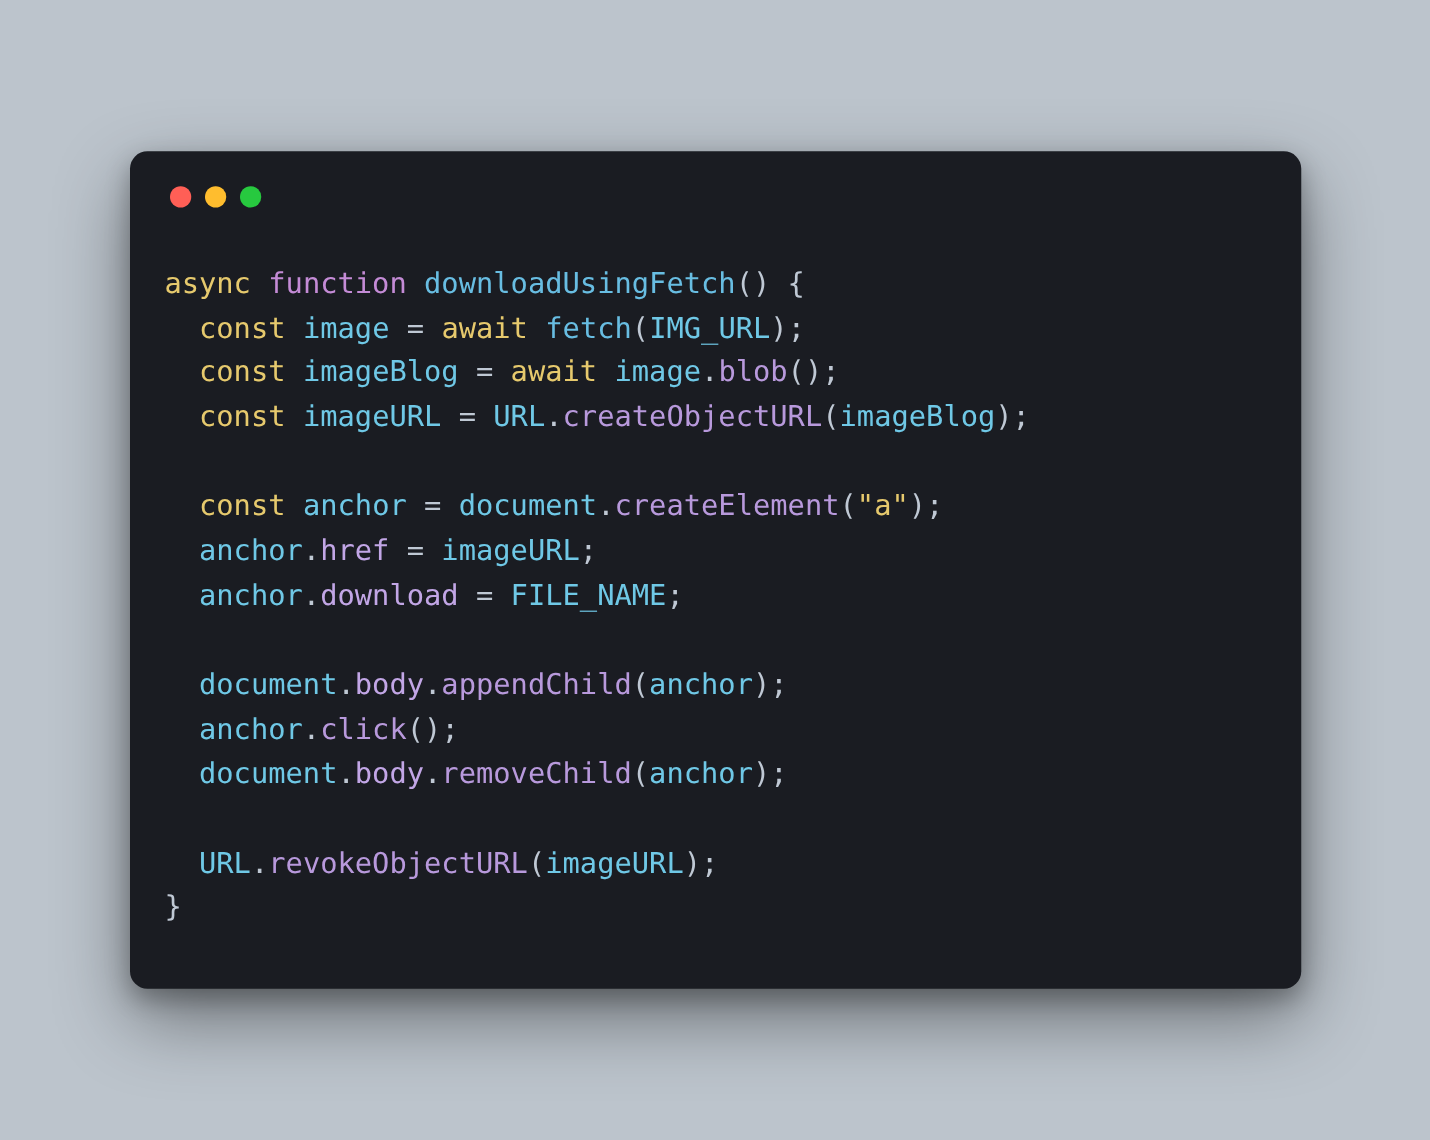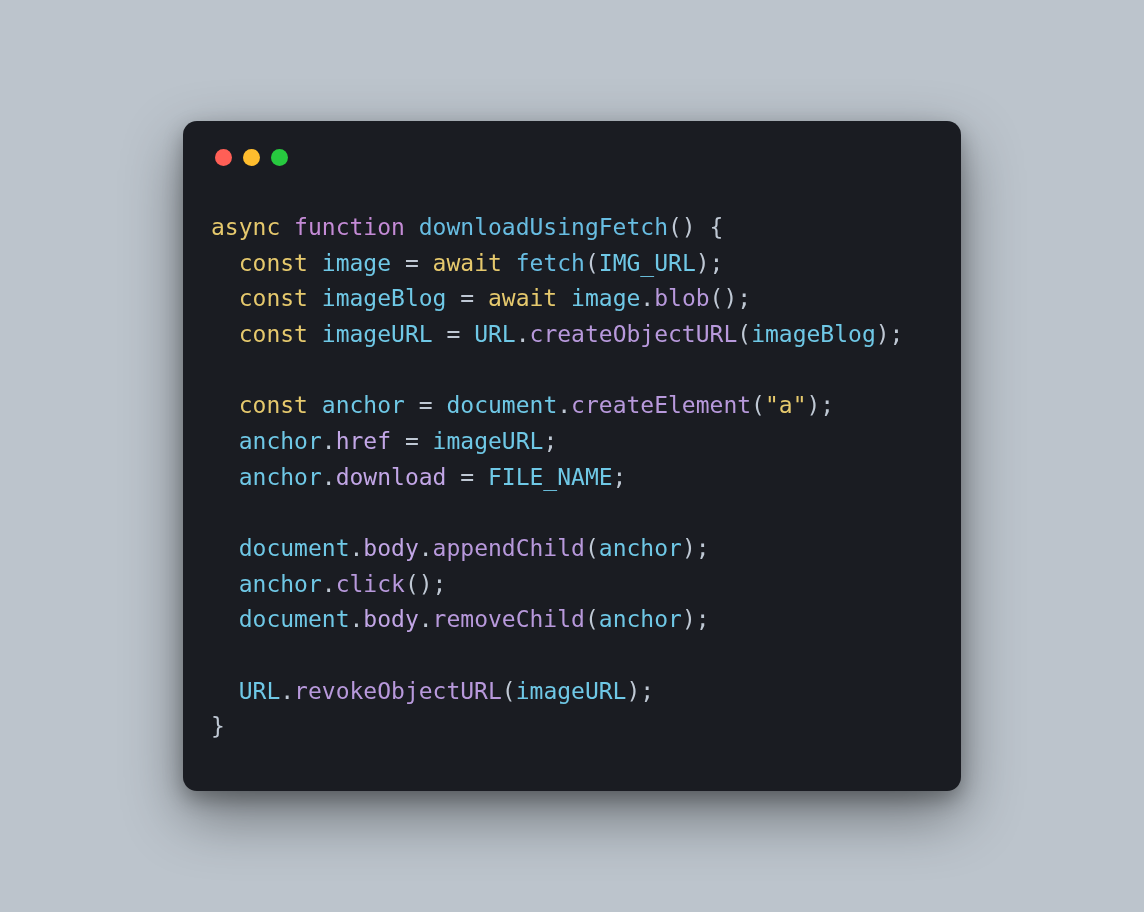--- a/index.html
+++ b/index.html
@@ -6,21 +6,21 @@
   body {
     width: 1144px;
     height: 912px;
     background: #bcc4cc;
     display: flex;
     align-items: center;
     justify-content: center;
     font-family: ui-monospace, "SF Mono", SFMono-Regular, Menlo, Monaco, Consolas, monospace;
   }
   .window {
-    width: 778px;
+    width: 937px;
     background: #1a1c22;
     border-radius: 14px;
     box-shadow: 0 24px 60px rgba(0,0,0,0.42), 0 8px 20px rgba(0,0,0,0.28);
     padding: 28px 28px 46px 28px;
   }
   .traffic-lights {
     display: flex;
     gap: 11px;
     margin-bottom: 44px;
     margin-left: 4px;

